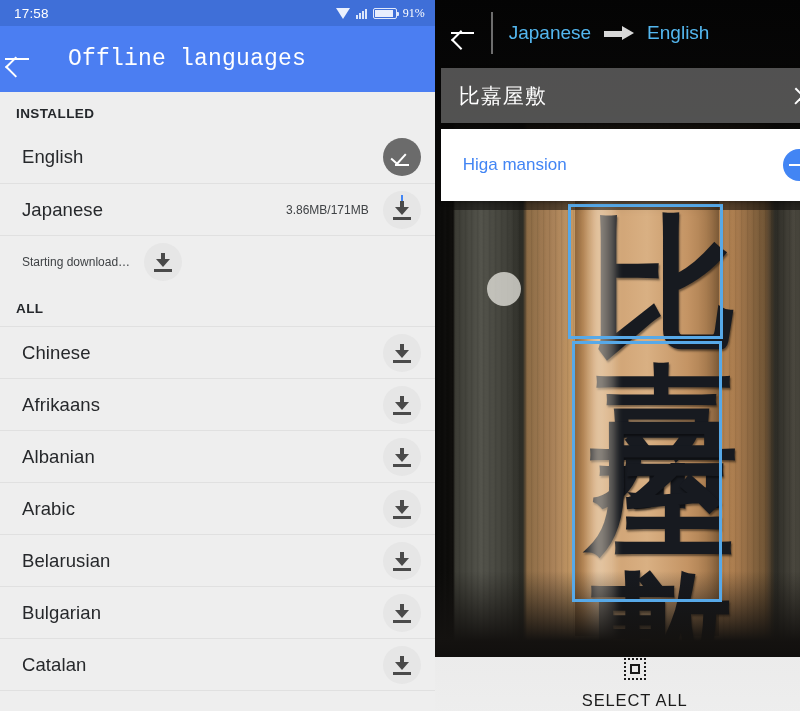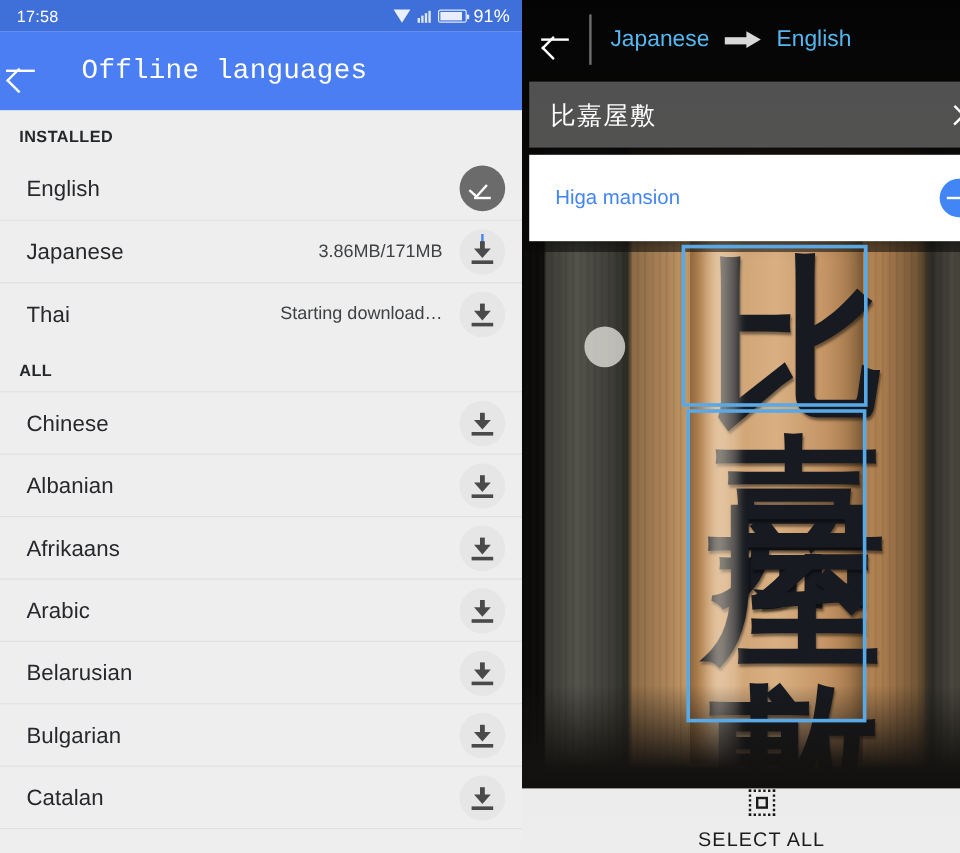--- a/index.html
+++ b/index.html
@@ -39,21 +39,21 @@
   .ico-signal i:nth-child(4) { height: 10px; }
   .ico-batt {
     width: 24px; height: 11px; border: 1.5px solid #e2eafc; border-radius: 2px;
     position: relative; padding: 1px;
   }
   .ico-batt::after {
     content: ""; position: absolute; right: -3px; top: 3px;
     width: 2px; height: 4px; background: #e2eafc; border-radius: 0 1px 1px 0;
   }
   .ico-batt span { display: block; height: 100%; width: 91%; background: #e8eefd; }
-  .batt-pct { font-size: 15px; }
+  .batt-pct { font-size: 12px; font-family: Liberation Serif, serif; }
 
   .app-bar {
     height: 66px; background: #4b7ef2;
     display: flex; align-items: center; gap: 38px; padding: 0 4px; font-family: Liberation Mono, monospace;
   }
   .back-arrow {
     width: 26px; height: 26px; position: relative; flex: none; cursor: pointer;
   }
   .back-arrow::before {
     content: ""; position: absolute; left: 1px; top: 12px;
@@ -70,21 +70,21 @@
   .section-head {
     font-size: 13.5px; font-weight: bold; color: #24272b;
     padding: 14px 16px 10px 16px; letter-spacing: .4px;
   }
   .lang-row {
     position: relative; height: 52px;
     display: flex; align-items: center; padding: 0 14px 0 22px;
     border-top: 1px solid #e0e0e0; background: #eeeeee;
   }
   .lang-name { font-size: 18.5px; color: #26282b; flex: 1; letter-spacing: .1px; }
-  .lang-status { font-size: 15px; color: #3f4245; margin-right: 14px; white-space: nowrap; }
+  .lang-status { font-size: 12px; color: #3f4245; margin-right: 14px; white-space: nowrap; }
 
   .btn-circle {
     width: 38px; height: 38px; border-radius: 50%;
     display: flex; align-items: center; justify-content: center;
     flex: none; cursor: pointer;
   }
   .btn-check { background: #6b6b6b; }
   .btn-dl { background: #e6e6e6; }
 
   .check-glyph { width: 20px; height: 18px; position: relative; }
@@ -288,21 +288,20 @@
           <span class="dl-glyph">
               <i class="progress"></i>
               <i class="shaft"></i>
               <i class="head"></i>
               <i class="base"></i>
             </span>
         </span>
       </div>
 
       <div class="lang-row">
-        <span class="lang-name">Thai</span>
         <span class="lang-status">Starting download…</span>
         <span class="btn-circle btn-dl">
           <span class="dl-glyph">
               <i class="shaft"></i>
               <i class="head"></i>
               <i class="base"></i>
             </span>
         </span>
       </div>
 
@@ -312,31 +311,31 @@
         <span class="lang-name">Chinese</span>
         <span class="btn-circle btn-dl">
           <span class="dl-glyph">
               <i class="shaft"></i>
               <i class="head"></i>
               <i class="base"></i>
             </span>
           </span>
       </div>
       <div class="lang-row">
+        <span class="lang-name">Afrikaans</span>
+        <span class="btn-circle btn-dl">
+          <span class="dl-glyph">
+              <i class="shaft"></i>
+              <i class="head"></i>
+              <i class="base"></i>
+            </span>
+          </span>
+      </div>
+      <div class="lang-row">
         <span class="lang-name">Albanian</span>
-        <span class="btn-circle btn-dl">
-          <span class="dl-glyph">
-              <i class="shaft"></i>
-              <i class="head"></i>
-              <i class="base"></i>
-            </span>
-          </span>
-      </div>
-      <div class="lang-row">
-        <span class="lang-name">Afrikaans</span>
         <span class="btn-circle btn-dl">
           <span class="dl-glyph">
               <i class="shaft"></i>
               <i class="head"></i>
               <i class="base"></i>
             </span>
           </span>
       </div>
       <div class="lang-row">
         <span class="lang-name">Arabic</span>

